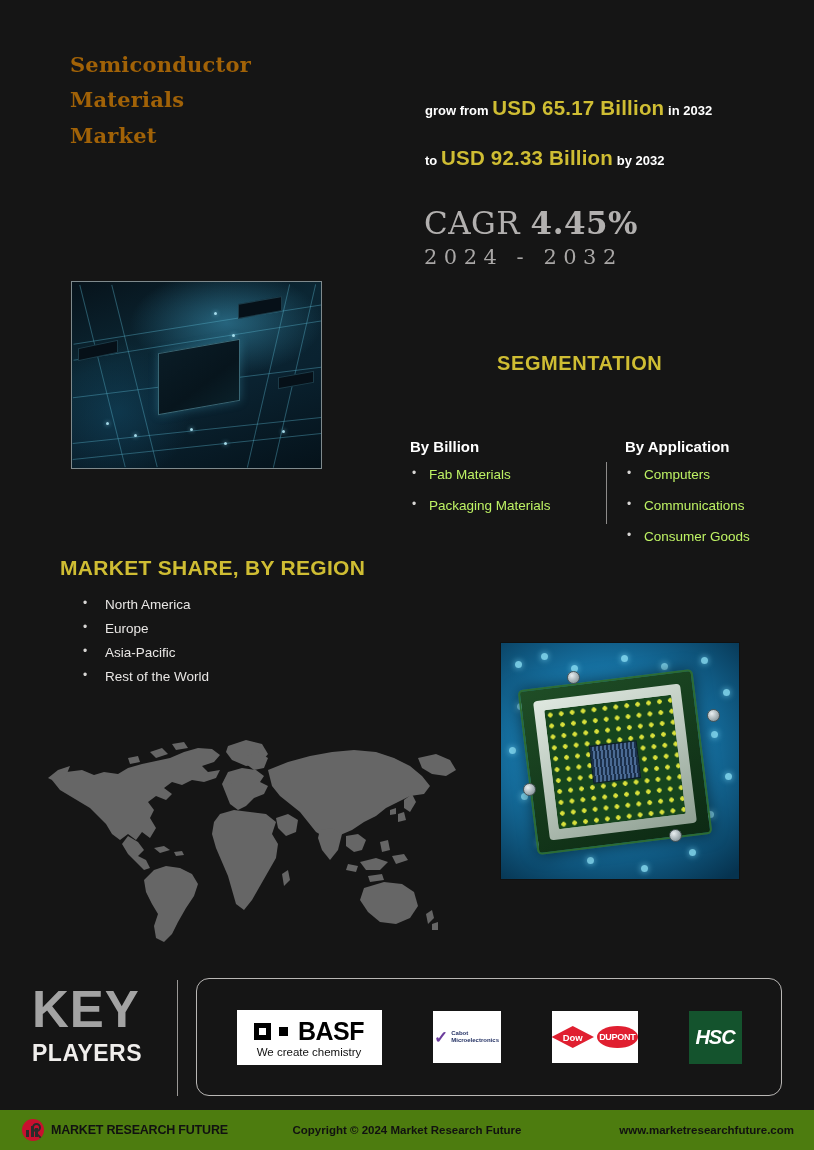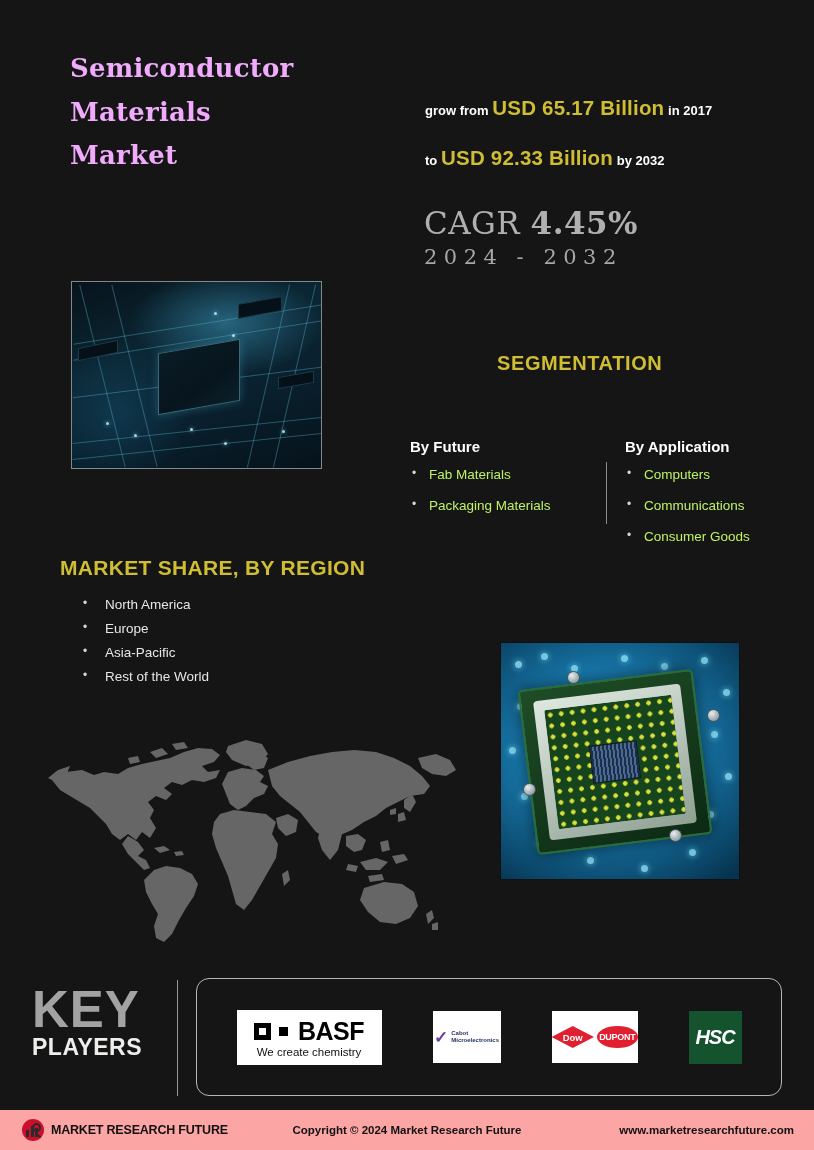--- a/index.html
+++ b/index.html
@@ -8,22 +8,22 @@
   body {
     width:814px; height:1150px; position:relative; overflow:hidden;
     background:#151515;
     font-family:"Liberation Sans", sans-serif;
   }
 
   
   #title {
     position:absolute; left:70px; top:47px; width:330px;
     font-family:"DejaVu Serif", serif;
-    font-weight:bold; font-size:26px; line-height:1.68;
-    color:#f0abfc; letter-spacing:0.2px;
+    font-weight:bold; font-size:21px; line-height:1.68;
+    color:#a16207; letter-spacing:0.2px;
   }
   #title span { display:block; }
 
   
   #projection {
     position:absolute; left:425px; top:50px; width:360px;
     font-size:13.5px; font-weight:bold; line-height:2.45;
     color:#ffffff;
   }
   #projection .big { font-size:20.5px; color:#cfbd33; letter-spacing:0.2px; }
@@ -163,20 +163,21 @@
 
   
   #key-wrap { position:absolute; left:0; top:978px; width:814px; height:130px; }
   #key-text { position:absolute; left:32px; top:8px; width:135px; text-align:left; }
   #key-big {
     font-size:51px; font-weight:bold; color:#a3a3a3; line-height:0.95;
     letter-spacing:1px;
   }
   #key-small {
     font-size:23px; font-weight:bold; color:#f0eeec; letter-spacing:0.5px;
+    margin-top:6px;
   }
   #key-divider {
     position:absolute; left:177px; top:2px; width:1px; height:116px; background:#9a9896;
   }
   #logo-box {
     position:absolute; left:196px; top:0px; width:586px; height:118px;
     border:1px solid #b9b7b5; border-radius:13px;
     display:flex; align-items:center; justify-content:space-around;
     padding:0 14px;
   }
@@ -234,21 +235,21 @@
   .lg-henkel { width:94px; height:52px; }
   .lg-henkel .oval {
     width:84px; height:42px; border:3px solid #e2181b; border-radius:50%;
     display:flex; align-items:center; justify-content:center;
   }
   .lg-henkel .oval span { font-size:19px; color:#e2181b; letter-spacing:-0.3px; }
 
   
   #footer {
     position:absolute; left:0; bottom:0; width:814px; height:40px;
-    background:#fca5a5; display:flex; align-items:center;
+    background:#4d7c0f; display:flex; align-items:center;
   }
   #footer-brand { display:flex; align-items:center; gap:7px; margin-left:22px; }
   #footer-mark {
     width:22px; height:22px; border-radius:50%;
     background:#c8102e; position:relative; flex:none; overflow:hidden;
   }
   #footer-mark .bars { position:absolute; left:4px; bottom:4px; display:flex; align-items:flex-end; gap:1.5px; }
   #footer-mark .bars i { width:3px; background:#2b2b2b; display:block; }
   #footer-mark .glass {
     position:absolute; right:3px; top:4px; width:9px; height:9px;
@@ -276,21 +277,21 @@
 <div id="title">
   <span>Semiconductor</span>
   <span>Materials</span>
   <span>Market</span>
 </div>
 
 <div id="projection">
   <br>
   <span class="small">grow from</span>
   <span class="big">USD 65.17 Billion</span>
-  <span class="small">in 2017</span>
+  <span class="small">in 2032</span>
   <br>
   <span class="small">to</span>
   <span class="big">USD 92.33 Billion</span>
   <span class="small">by 2032</span>
 </div>
 
 <div id="cagr-wrap">
   <div id="cagr-line">
     <span>CAGR</span>
     <span class="pct">4.45%</span>
@@ -317,21 +318,21 @@
   <div class="pad" style="left:118px;top:146px;"></div>
   <div class="pad" style="left:152px;top:160px;"></div>
   <div class="pad" style="left:210px;top:148px;"></div>
   <div class="pad" style="left:142px;top:30px;"></div>
   <div class="pad" style="left:160px;top:52px;"></div>
 </div>
 
 <div id="seg-title">SEGMENTATION</div>
 <div id="seg-cols">
   <div class="seg-col product">
-    <div class="seg-head">By Future</div>
+    <div class="seg-head">By Billion</div>
     <ul class="seg-list">
       <li>Fab Materials</li>
       <li>Packaging Materials</li>
     </ul>
   </div>
   <div class="seg-col application">
     <div class="seg-head">By Application</div>
     <ul class="seg-list">
       <li>Computers</li>
       <li>Communications</li>

